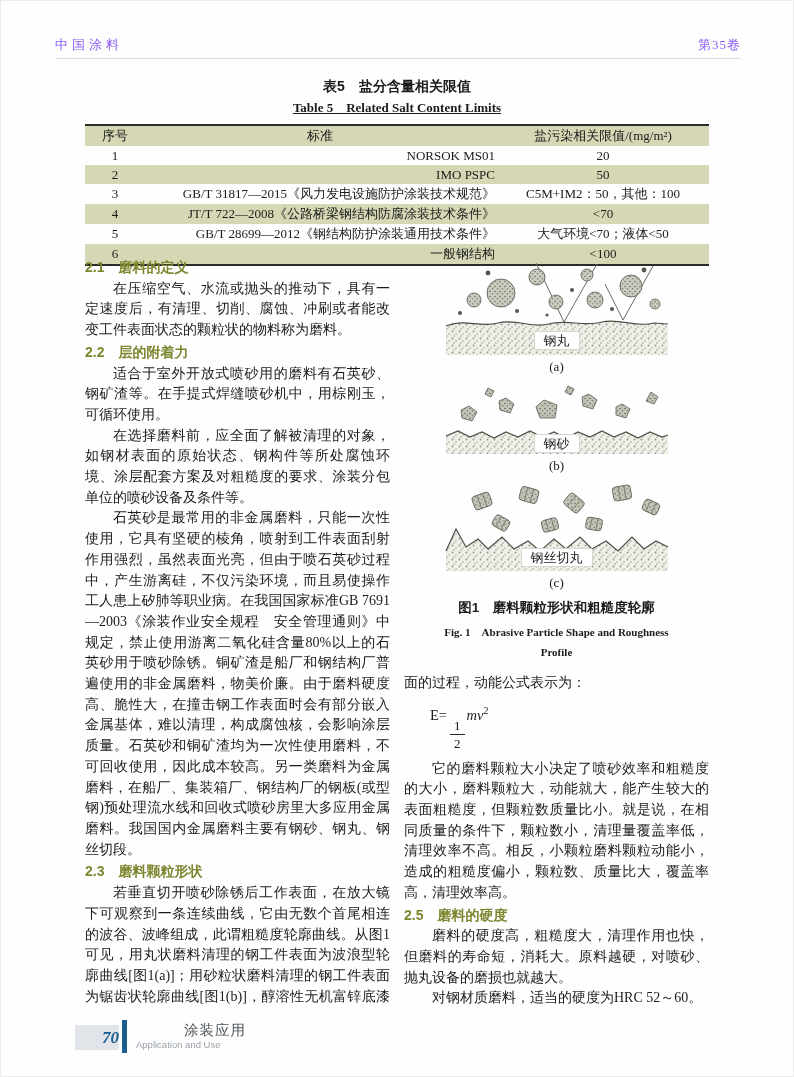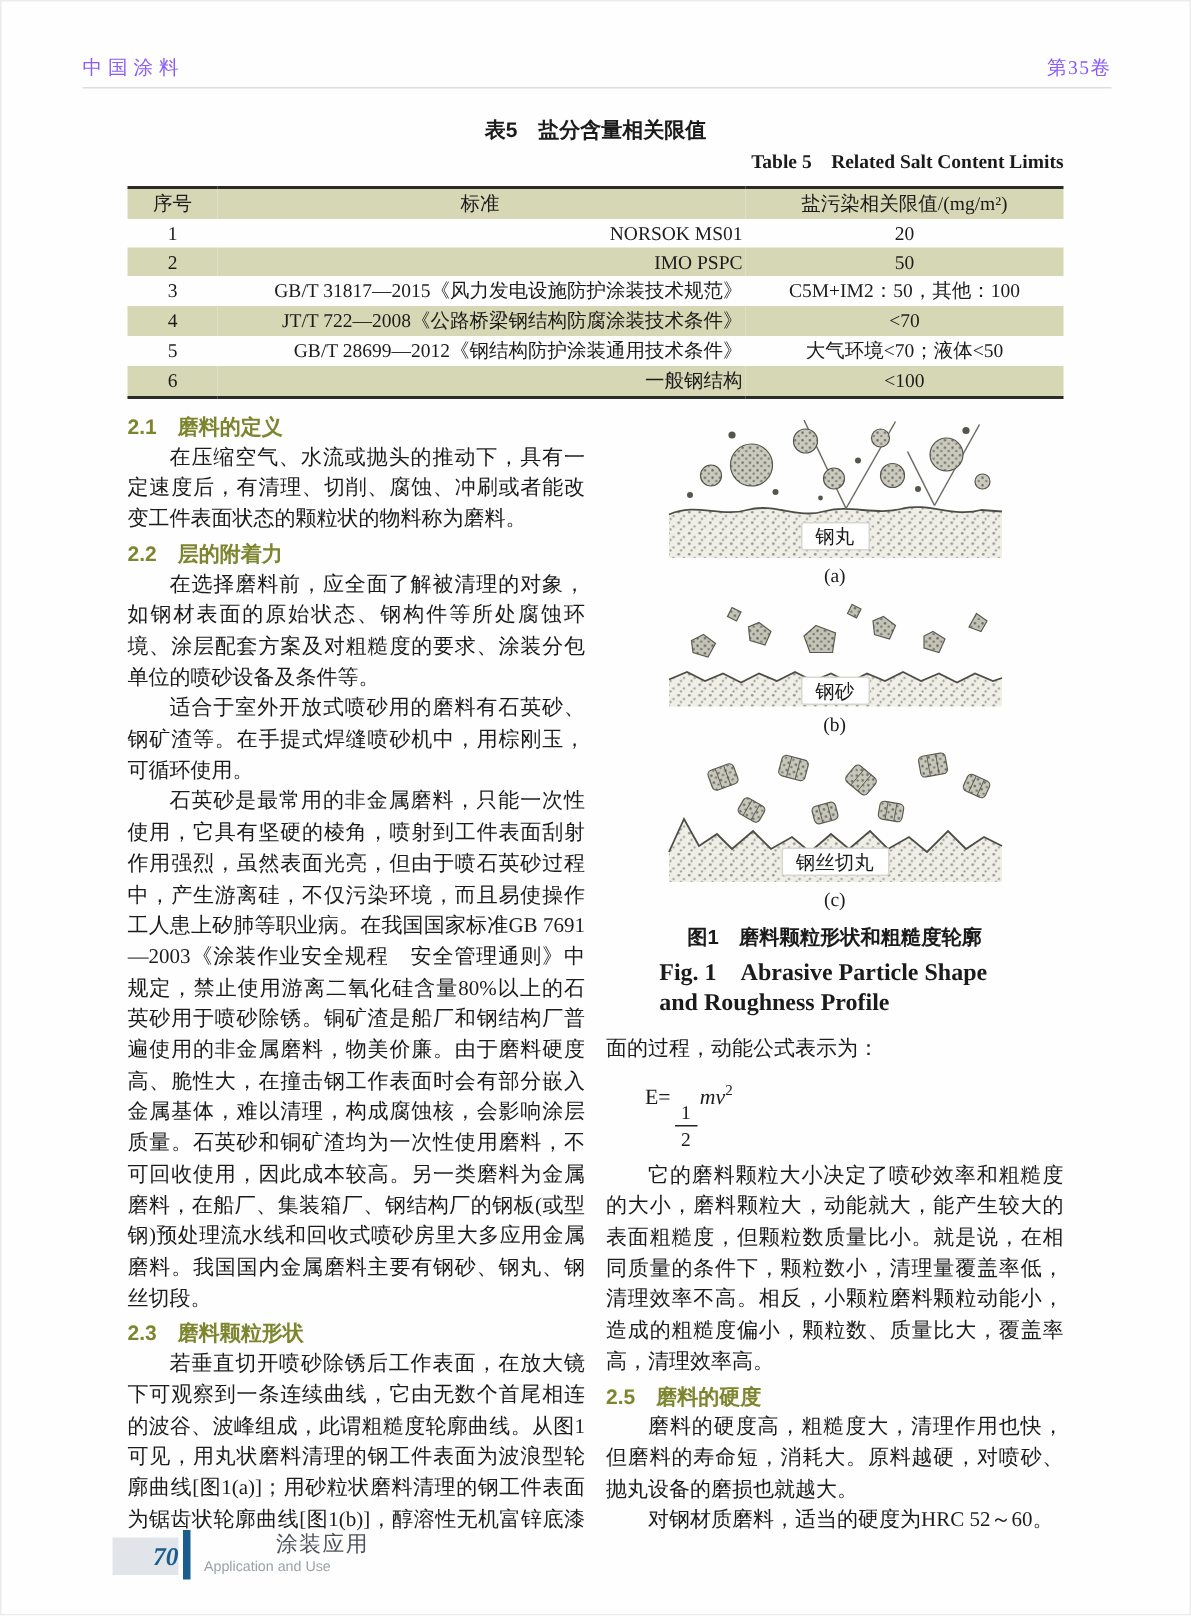--- a/index.html
+++ b/index.html
@@ -14,51 +14,51 @@
     display:flex; justify-content:space-between; font-size:13px; color:#8b5cf6; }
   .rh-left { letter-spacing:4px; }
   .rh-right { letter-spacing:1px; }
   .head-rule { position:absolute; top:58px; left:55px; right:53px;
     border-top:1px solid #dcdee1; }
 
   
   .table-block { position:absolute; top:78px; left:85px; width:624px; }
   .t-title-cn { text-align:center; font-weight:bold; font-size:14px;
     font-family:"Liberation Sans","DejaVu Sans",sans-serif; }
-  .t-title-en { text-align:right; font-weight:bold; font-size:13px; margin-top:3px; }
+  .t-title-en { text-align:center; font-weight:bold; font-size:13px; margin-top:3px;text-decoration:underline; }
   table.t5 { width:100%; margin-top:7px; border-collapse:collapse; font-size:13px;
     border-top:2px solid #2b2b28; border-bottom:2px solid #2b2b28; }
   table.t5 td, table.t5 th { font-weight:normal; padding:1px 2px; height:17px; vertical-align:middle; }
   table.t5 .c-no { width:56px; text-align:center; }
   table.t5 .c-std { width:330px; text-align:right; padding-left:20px; }
   table.t5 thead .c-std { text-align:center; padding-left:0; }
   table.t5 .c-lim { text-align:center; }
   table.t5 thead tr, table.t5 tbody tr:nth-child(even) { background:#d6d8b5; }
 
   
-  .columns { position:absolute; top:273px; left:85px; width:624px; height:750px;
+  .columns { position:absolute; top:256px; left:85px; width:624px; height:750px;
     display:flex; gap:14px; overflow:hidden; }
   .col { width:305px; font-size:14px; line-height:20.7px; text-align:justify; }
   .sec-h { color:#7d862f; font-size:14px; font-weight:bold; margin:1px 0;
     font-family:"Liberation Sans","DejaVu Sans",sans-serif; line-height:20.7px; }
   .sec-h .sec-num { margin-right:14px; font-weight:bold; }
   .col p { margin:0; text-indent:2em; }
   .col p.noindent { text-indent:0; }
 
   
   .fig { width:234px; margin:4px auto 2px; }
   .fig-panel { position:relative; width:226px; margin:0 auto; }
   .fig-panel svg { display:block; }
   .fig-label { position:absolute; left:50%; transform:translateX(-50%);
     background:#ffffff; border:1px solid #d8d7cf; border-radius:2px;
     padding:0 9px; font-size:13px; line-height:17px; white-space:nowrap; }
   .fig-sub { text-align:center; font-size:13px; line-height:16px; margin:2px 0 7px; }
   .fig-cap-cn { text-align:center; font-weight:bold; font-size:13.5px; margin-top:2px;
     font-family:"Liberation Sans","DejaVu Sans",sans-serif; }
-  .fig-cap-en { text-align:left; font-weight:bold; font-size:16px; margin:3px 0 10px; }
+  .fig-cap-en { text-align:center; font-weight:bold; font-size:11px; margin:3px 0 10px; }
 
   
   .formula { margin:7px 0 9px 26px; font-size:14.5px; }
   .frac { display:inline-flex; flex-direction:column; align-items:center;
     vertical-align:-10px; margin:0 2px 0 3px; line-height:1; }
   .frac .num { font-size:13px; padding:0 4px 2px; border-bottom:1px solid #222; }
   .frac .den { font-size:13px; padding-top:2px; }
   .f-var { font-style:italic; }
   .f-sup { font-size:10px; vertical-align:super; }
 
@@ -134,22 +134,22 @@
 
     <div class="col">
       <div class="sec-h">
         <span class="sec-num">2.1</span><span>磨料的定义</span>
       </div>
       <p>在压缩空气、水流或抛头的推动下，具有一定速度后，有清理、切削、腐蚀、冲刷或者能改变工件表面状态的颗粒状的物料称为磨料。</p>
 
       <div class="sec-h">
         <span class="sec-num">2.2</span><span>层的附着力</span>
       </div>
+      <p>适合于室外开放式喷砂用的磨料有石英砂、钢矿渣等。在手提式焊缝喷砂机中，用棕刚玉，可循环使用。</p>
       <p>在选择磨料前，应全面了解被清理的对象，如钢材表面的原始状态、钢构件等所处腐蚀环境、涂层配套方案及对粗糙度的要求、涂装分包单位的喷砂设备及条件等。</p>
-      <p>适合于室外开放式喷砂用的磨料有石英砂、钢矿渣等。在手提式焊缝喷砂机中，用棕刚玉，可循环使用。</p>
       <p>石英砂是最常用的非金属磨料，只能一次性使用，它具有坚硬的棱角，喷射到工件表面刮射作用强烈，虽然表面光亮，但由于喷石英砂过程中，产生游离硅，不仅污染环境，而且易使操作工人患上矽肺等职业病。在我国国家标准GB 7691—2003《涂装作业安全规程　安全管理通则》中规定，禁止使用游离二氧化硅含量80%以上的石英砂用于喷砂除锈。铜矿渣是船厂和钢结构厂普遍使用的非金属磨料，物美价廉。由于磨料硬度高、脆性大，在撞击钢工作表面时会有部分嵌入金属基体，难以清理，构成腐蚀核，会影响涂层质量。石英砂和铜矿渣均为一次性使用磨料，不可回收使用，因此成本较高。另一类磨料为金属磨料，在船厂、集装箱厂、钢结构厂的钢板(或型钢)预处理流水线和回收式喷砂房里大多应用金属磨料。我国国内金属磨料主要有钢砂、钢丸、钢丝切段。</p>
 
       <div class="sec-h">
         <span class="sec-num">2.3</span><span>磨料颗粒形状</span>
       </div>
       <p>若垂直切开喷砂除锈后工作表面，在放大镜下可观察到一条连续曲线，它由无数个首尾相连的波谷、波峰组成，此谓粗糙度轮廓曲线。从图1可见，用丸状磨料清理的钢工件表面为波浪型轮廓曲线[图1(a)]；用砂粒状磨料清理的钢工件表面为锯齿状轮廓曲线[图1(b)]，醇溶性无机富锌底漆和电弧喷锌、铝镀层要求表面轮廓曲线呈锯齿状，以增加涂(镀)层的附着力。</p>
 
     </div>
 
     <div class="col">

